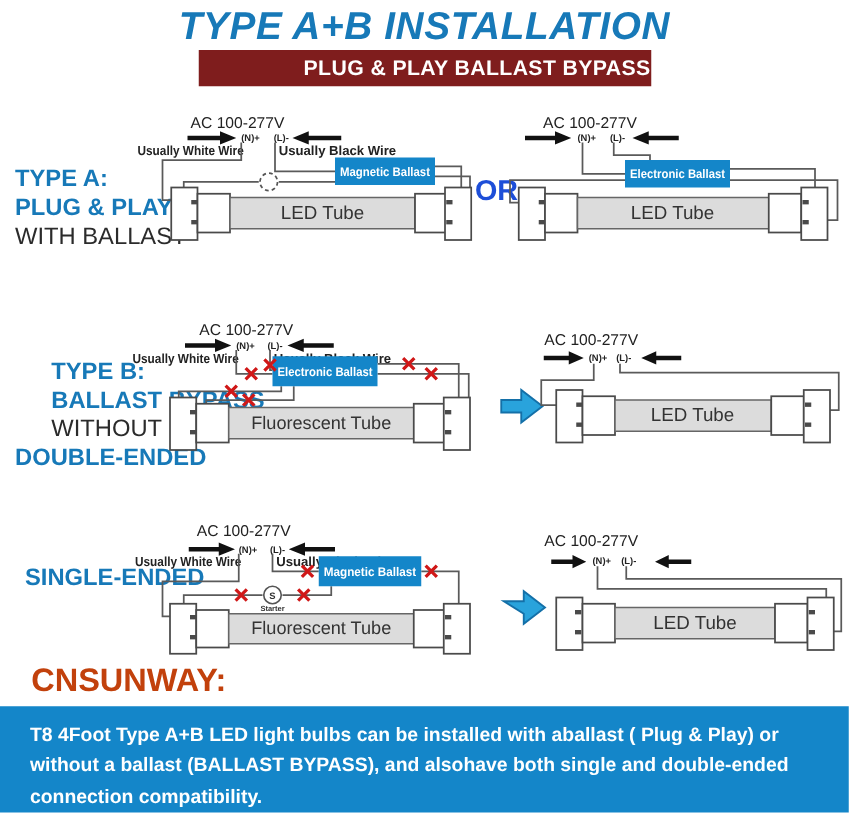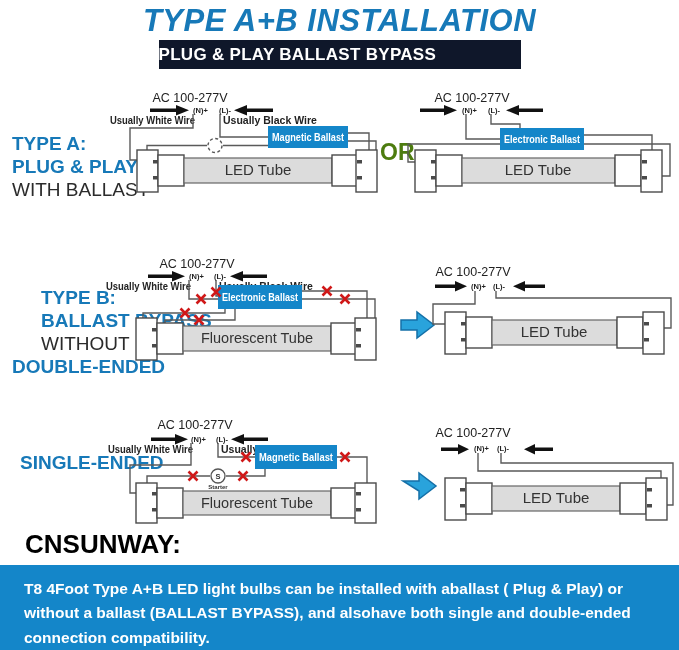--- a/index.html
+++ b/index.html
@@ -2,27 +2,27 @@
 <html><head>
 <meta charset="utf-8">
 <style>
   html,body{margin:0;padding:0;}
   body{width:679px;height:650px;position:relative;background:#ffffff;
        font-family:"Liberation Sans",sans-serif;overflow:hidden;}
   .abs{position:absolute;}
   .title{width:679px;text-align:center;top:3px;left:0;font-size:31px;font-weight:bold;
          color:#1779b8;letter-spacing:.5px;font-style:italic;}
   .subtitle{left:50%;transform:translateX(-50%);top:40px;width:362px;height:29px;
-            background:#0f172a;color:#fff;font-size:17px;font-weight:bold;
-            text-align:left;line-height:29px;letter-spacing:.3px;}
+            background:#7f1d1d;color:#fff;font-size:17px;font-weight:bold;
+            text-align:right;line-height:29px;letter-spacing:.3px;}
   .section-head{font-size:19px;font-weight:bold;line-height:23px;color:#1779b8;white-space:nowrap;}
   .section-head .dark{color:#2b2b2b;font-weight:500;}
   .sub-head{font-size:19px;font-weight:bold;color:#1779b8;white-space:nowrap;}
-  .or{font-size:23px;font-weight:bold;color:#4d7c0f;}
-  .brand{font-size:26px;font-weight:bold;color:#000000;}
+  .or{font-size:23px;font-weight:bold;color:#1d4ed8;}
+  .brand{font-size:26px;font-weight:bold;color:#c2410c;}
   .footer-banner{left:0;top:565px;width:679px;height:85px;background:#1486c9;}
   .footer-banner p{margin:0;padding:12px 22px 0 24px;color:#ffffff;font-size:15.5px;
                    font-weight:bold;line-height:1.58;}
   svg text{font-family:"Liberation Sans",sans-serif;}
   .ac{font-size:12.5px;fill:#222222;}
   .nl{font-size:7.5px;font-weight:bold;fill:#222222;}
   .wlabel{font-size:10.5px;font-weight:bold;fill:#222222;}
   .ballast-t{font-size:10px;font-weight:bold;fill:#ffffff;}
   .tube-t{font-size:15px;fill:#333333;}
   .ftube-t{font-size:14.5px;fill:#333333;}

